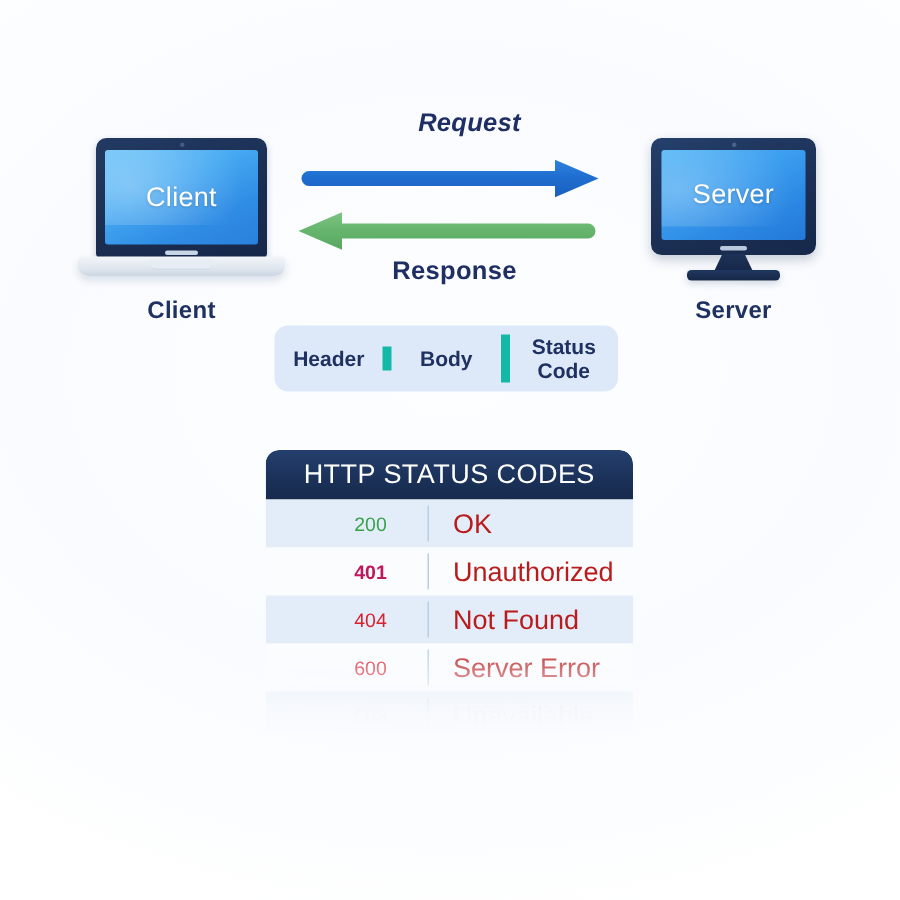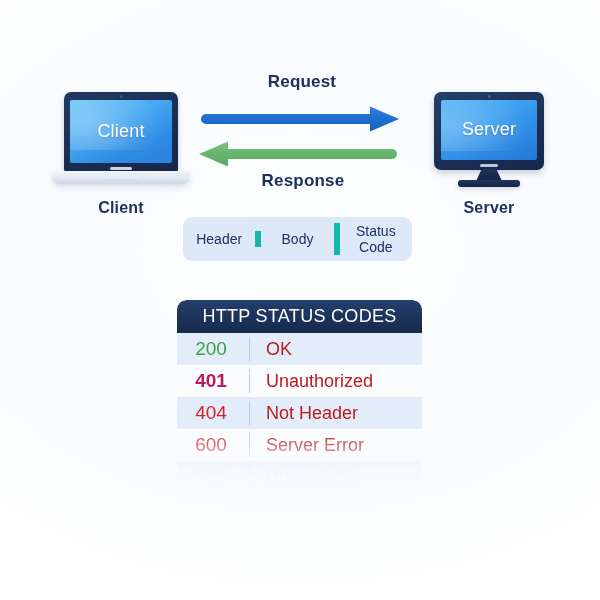--- a/index.html
+++ b/index.html
@@ -215,21 +215,21 @@
 
   
   .flow-label {
     position: absolute;
     text-align: center;
     color: #1f2f63;
     font-size: 17px;
     font-weight: bold;
     letter-spacing: 0.2px;
   }
-  #request-label  { left: 202px; top: 72px;  width: 200px; }
+  #request-label  { left: 213px; top: 72px;  width: 200px; font-style: italic; }
   #response-label { left: 203px; top: 171px; width: 200px; }
 
   .arrow-svg {
     position: absolute;
     overflow: visible;
   }
   #request-arrow  { left: 200px; top: 106px; }
   #response-arrow { left: 196px; top: 141px; }
 
   
@@ -243,21 +243,21 @@
     border-radius: 9px;
     display: flex;
     align-items: center;
   }
   .part-cell {
     flex: 1 1 0;
     text-align: center;
     color: #1f3160;
     font-size: 14px;
     line-height: 16px;
-    font-weight: normal;
+    font-weight: bold;
     padding: 0 2px;
     box-sizing: border-box;
   }
   .part-cell + .part-cell {
     border-left: 6px solid #14b8a6;
   }
 
   
   #status-table {
     position: absolute;
@@ -284,23 +284,24 @@
   .status-row {
     height: 32px;
     display: flex;
     align-items: center;
   }
   .status-row.odd  { background: #e2edf9; }
   .status-row.even { background: #fafcfe; }
   .status-code {
     width: 72px;
     text-align: center;
-    font-size: 19px;
+    font-size: 13px;
     box-sizing: border-box;
     padding-right: 4px;
+    margin-left: 36px;
   }
   .status-divider {
     width: 1px;
     align-self: stretch;
     margin: 4px 0;
     background: #b9cde4;
   }
   .status-text {
     flex: 1 1 auto;
     padding-left: 16px;
@@ -394,21 +395,21 @@
 
     <div class="status-row even">
       <div class="status-code" style="color: #be185d; font-weight: bold;">401</div>
       <div class="status-divider"></div>
       <div class="status-text">Unauthorized</div>
     </div>
 
     <div class="status-row odd">
       <div class="status-code" style="color: rgb(216, 35, 47);">404</div>
       <div class="status-divider"></div>
-      <div class="status-text">Not Header</div>
+      <div class="status-text">Not Found</div>
     </div>
 
     <div class="status-row even">
       <div class="status-code" style="color: rgb(216, 35, 47);">600</div>
       <div class="status-divider"></div>
       <div class="status-text">Server Error</div>
     </div>
 
     <div class="status-row odd ghost">
       <div class="status-code" style="color: rgb(216, 35, 47);">503</div>

